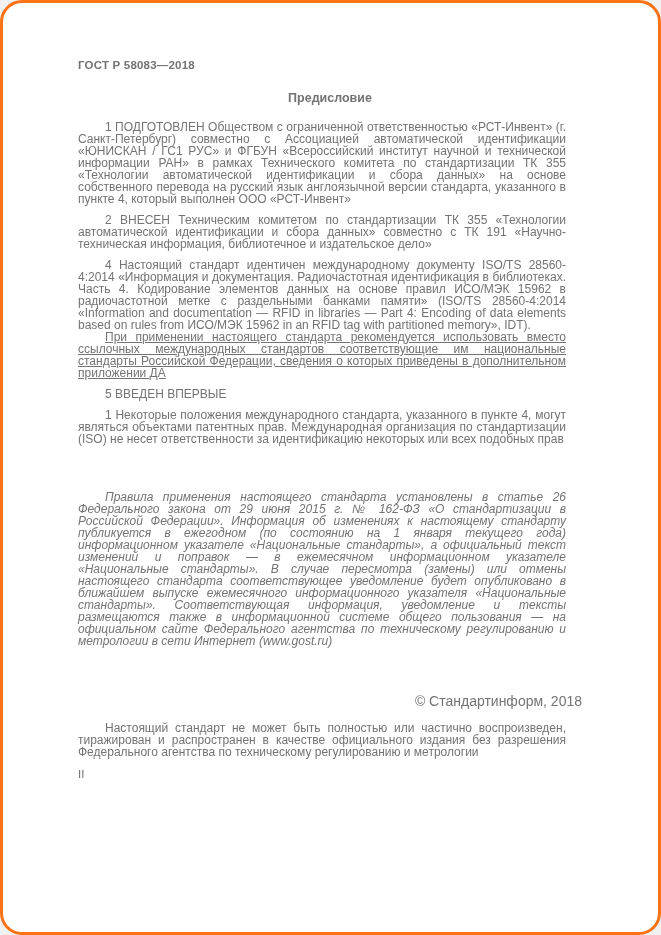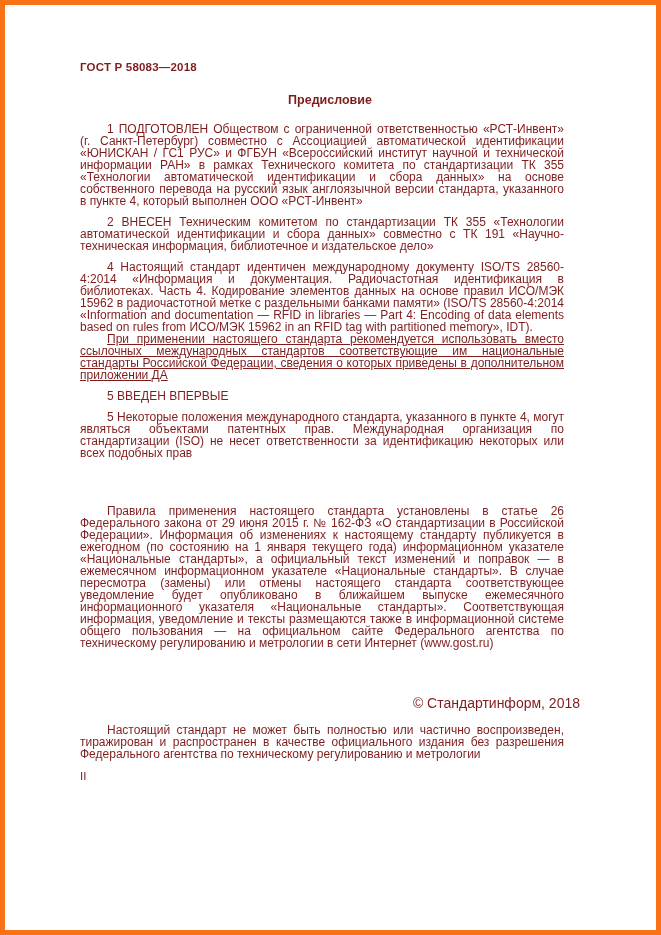--- a/index.html
+++ b/index.html
@@ -7,25 +7,25 @@
     padding: 0;
     background: #f1f1f1;
     font-family: "Liberation Sans", sans-serif;
   }
   .page {
     position: relative;
     width: 661px;
     height: 935px;
     margin: 0 auto;
     background: #ffffff;
-    border: 5px solid #f97316;
-    border-radius: 0;
+    border: 3px solid #f97316;
+    border-radius: 22px;
     box-sizing: border-box;
     overflow: hidden;
-    color: #7f1d1d;
+    color: #737373;
   }
   .content {
     position: absolute;
     left: 75px;
     right: 76px;
     top: 0;
   }
   .doc-header {
     margin-top: 56px;
     font-size: 11.5px;
@@ -46,20 +46,21 @@
     text-indent: 27px;
   }
   .para.first {
     margin-top: 13px;
   }
   .para.cont {
     margin-top: 0;
     text-decoration: underline;
   }
   .para.italic {
+    font-style: italic;
     margin-top: 46px;
   }
   .copyright {
     margin-top: 46px;
     font-size: 14px;
     text-align: right;
   }
   .repro {
     margin-top: 13px;
   }
@@ -82,21 +83,21 @@
 
     <p class="para">2 ВНЕСЕН Техническим комитетом по стандартизации ТК 355 «Технологии автоматической идентификации и сбора данных» совместно с ТК 191 «Научно-техническая информация, библиотечное и издательское дело»</p>
 
 
     <p class="para">4 Настоящий стандарт идентичен международному документу ISO/TS 28560-4:2014 «Информация и документация. Радиочастотная идентификация в библиотеках. Часть 4. Кодирование элементов данных на основе правил ИСО/МЭК 15962 в радиочастотной метке с раздельными банками памяти» (ISO/TS 28560-4:2014 «Information and documentation — RFID in libraries — Part 4: Encoding of data elements based on rules from ИСО/МЭК 15962 in an RFID tag with partitioned memory», IDT).</p>
 
     <p class="para cont">При применении настоящего стандарта рекомендуется использовать вместо ссылочных международных стандартов соответствующие им национальные стандарты Российской Федерации, сведения о которых приведены в дополнительном приложении ДА</p>
 
     <p class="para">5 ВВЕДЕН ВПЕРВЫЕ</p>
 
-    <p class="para">5 Некоторые положения международного стандарта, указанного в пункте 4, могут являться объектами патентных прав. Международная организация по стандартизации (ISO) не несет ответственности за идентификацию некоторых или всех подобных прав</p>
+    <p class="para">1 Некоторые положения международного стандарта, указанного в пункте 4, могут являться объектами патентных прав. Международная организация по стандартизации (ISO) не несет ответственности за идентификацию некоторых или всех подобных прав</p>
 
     <p class="para italic">Правила применения настоящего стандарта установлены в статье 26 Федерального закона от 29 июня 2015 г. № 162-ФЗ «О стандартизации в Российской Федерации». Информация об изменениях к настоящему стандарту публикуется в ежегодном (по состоянию на 1 января текущего года) информационном указателе «Национальные стандарты», а официальный текст изменений и поправок — в ежемесячном информационном указателе «Национальные стандарты». В случае пересмотра (замены) или отмены настоящего стандарта соответствующее уведомление будет опубликовано в ближайшем выпуске ежемесячного информационного указателя «Национальные стандарты». Соответствующая информация, уведомление и тексты размещаются также в информационной системе общего пользования — на официальном сайте Федерального агентства по техническому регулированию и метрологии в сети Интернет (www.gost.ru)</p>
 
     <div class="copyright">© Стандартинформ, 2018</div>
 
     <p class="para repro">Настоящий стандарт не может быть полностью или частично воспроизведен, тиражирован и распространен в качестве официального издания без разрешения Федерального агентства по техническому регулированию и метрологии</p>
 
     <div class="page-number">II</div>
 
   </div>

